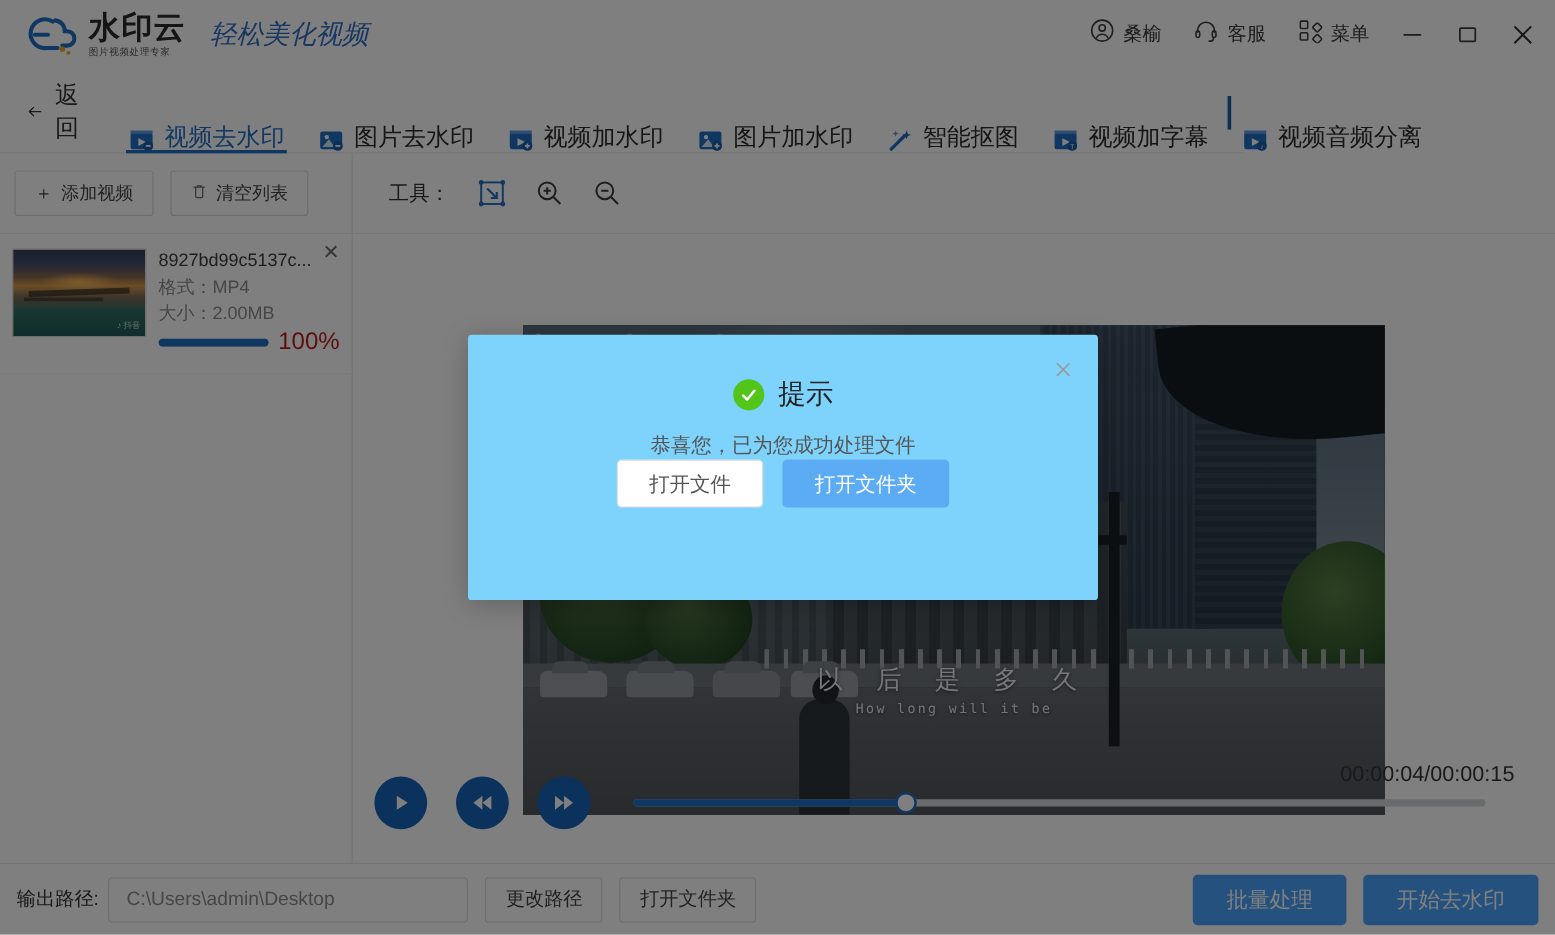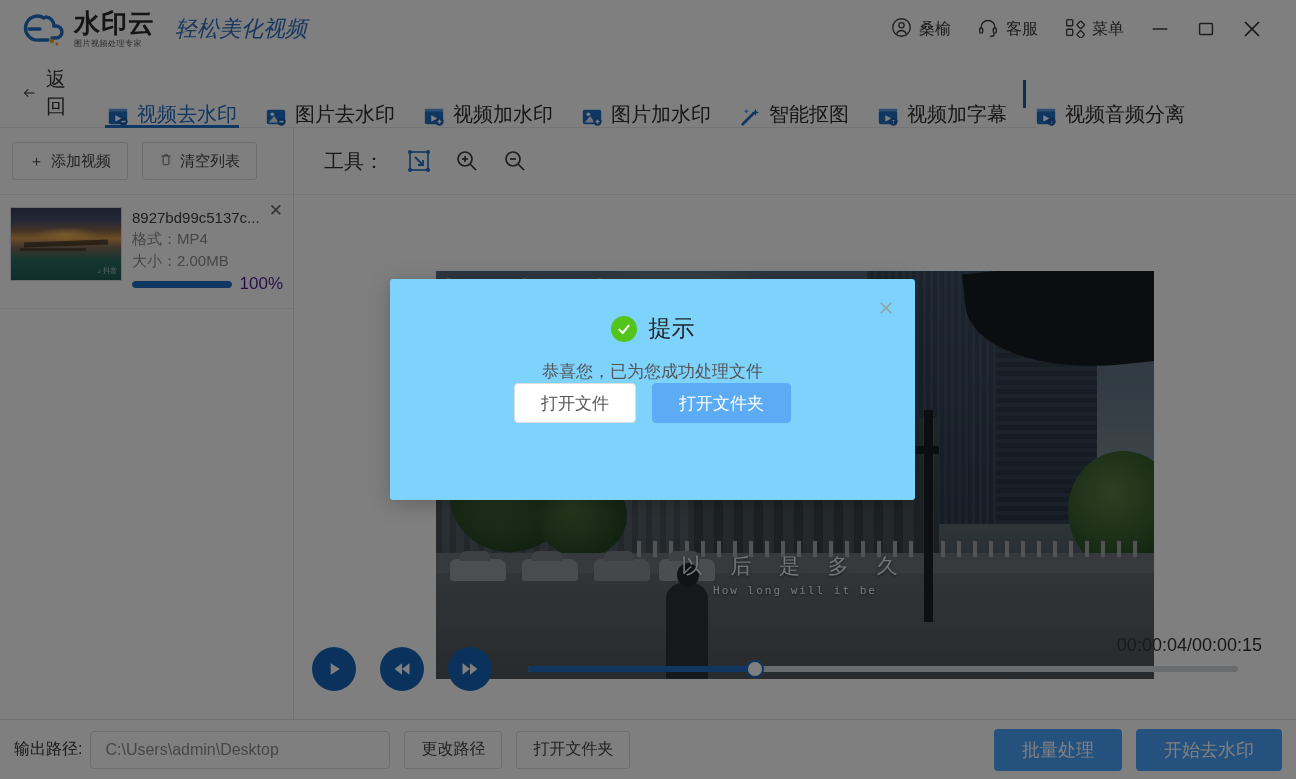--- a/index.html
+++ b/index.html
@@ -27,22 +27,22 @@
   .brand-name {
     font-size: 26px; font-weight: bold; color: #2b2b2b;
     letter-spacing: 1px; line-height: 1;
   }
   .brand-sub { font-size: 8px; color: #555; letter-spacing: 0.5px; margin-top:2px;}
   .brand-slogan {
     font-size: 22px; color: #2f6fc0; margin-left: 10px;
     font-family: "DejaVu Serif", serif; font-style: italic;
   }
   .titlebar-right {
-    margin-left: auto; display: flex; align-items: center;
-    gap: 0px; padding-right: 21px;
+    margin-left: auto; display: flex; align-items: flex-start;
+    gap: 0px; padding-right: 4px;
   }
   .tb-item {
     display: flex; align-items: center; gap: 7px;
     padding: 6px 13px; font-size: 16px; color: #3c3c3c; cursor: pointer;
   }
   .win-btn {
     width: 46px; height: 40px; display: flex; align-items: center;
     justify-content: center; cursor: pointer;
   }
 
@@ -129,31 +129,31 @@
   .file-row { font-size: 15px; color: #8c8c8c; margin-bottom: 3px; }
   .file-close {
     position: absolute; right: 10px; top: 7px; font-size: 17px;
     color: #6b6b6b; cursor: pointer; line-height: 1;
   }
   .prog-row { display: flex; align-items: center; gap: 8px; margin-top: 3px; }
   .prog-track {
     flex: 1; height: 7px; border-radius: 4px; background: #e2e2e2; overflow: hidden;
   }
   .prog-fill { height: 100%; background: #1f6fc4; border-radius: 4px; }
-  .prog-pct { font-size: 17px; color: #4c1d95; }
+  .prog-pct { font-size: 20px; color: #b91c1c; }
 
   
   .main {
     flex: 1; display: flex; flex-direction: column; background: #fff;
   }
   .main-toolbar {
     height: 67px; display: flex; align-items: center; gap: 14px;
     padding: 0 0 0 30px; border-bottom: 1px solid #ededed;
   }
-  .tool-label { font-size: 20px; color: #333; margin-right: 4px; }
+  .tool-label { font-size: 17px; color: #333; margin-right: 4px; }
   .tool-icon {
     width: 34px; height: 34px; display: flex; align-items: center;
     justify-content: center; cursor: pointer;
   }
   .stage {
     flex: 1; display: flex; align-items: flex-start;
     justify-content: center; padding-top: 76px; position: relative;
   }
   .video-wrap {
     width: 718px; height: 408px; position: relative; overflow: hidden;

